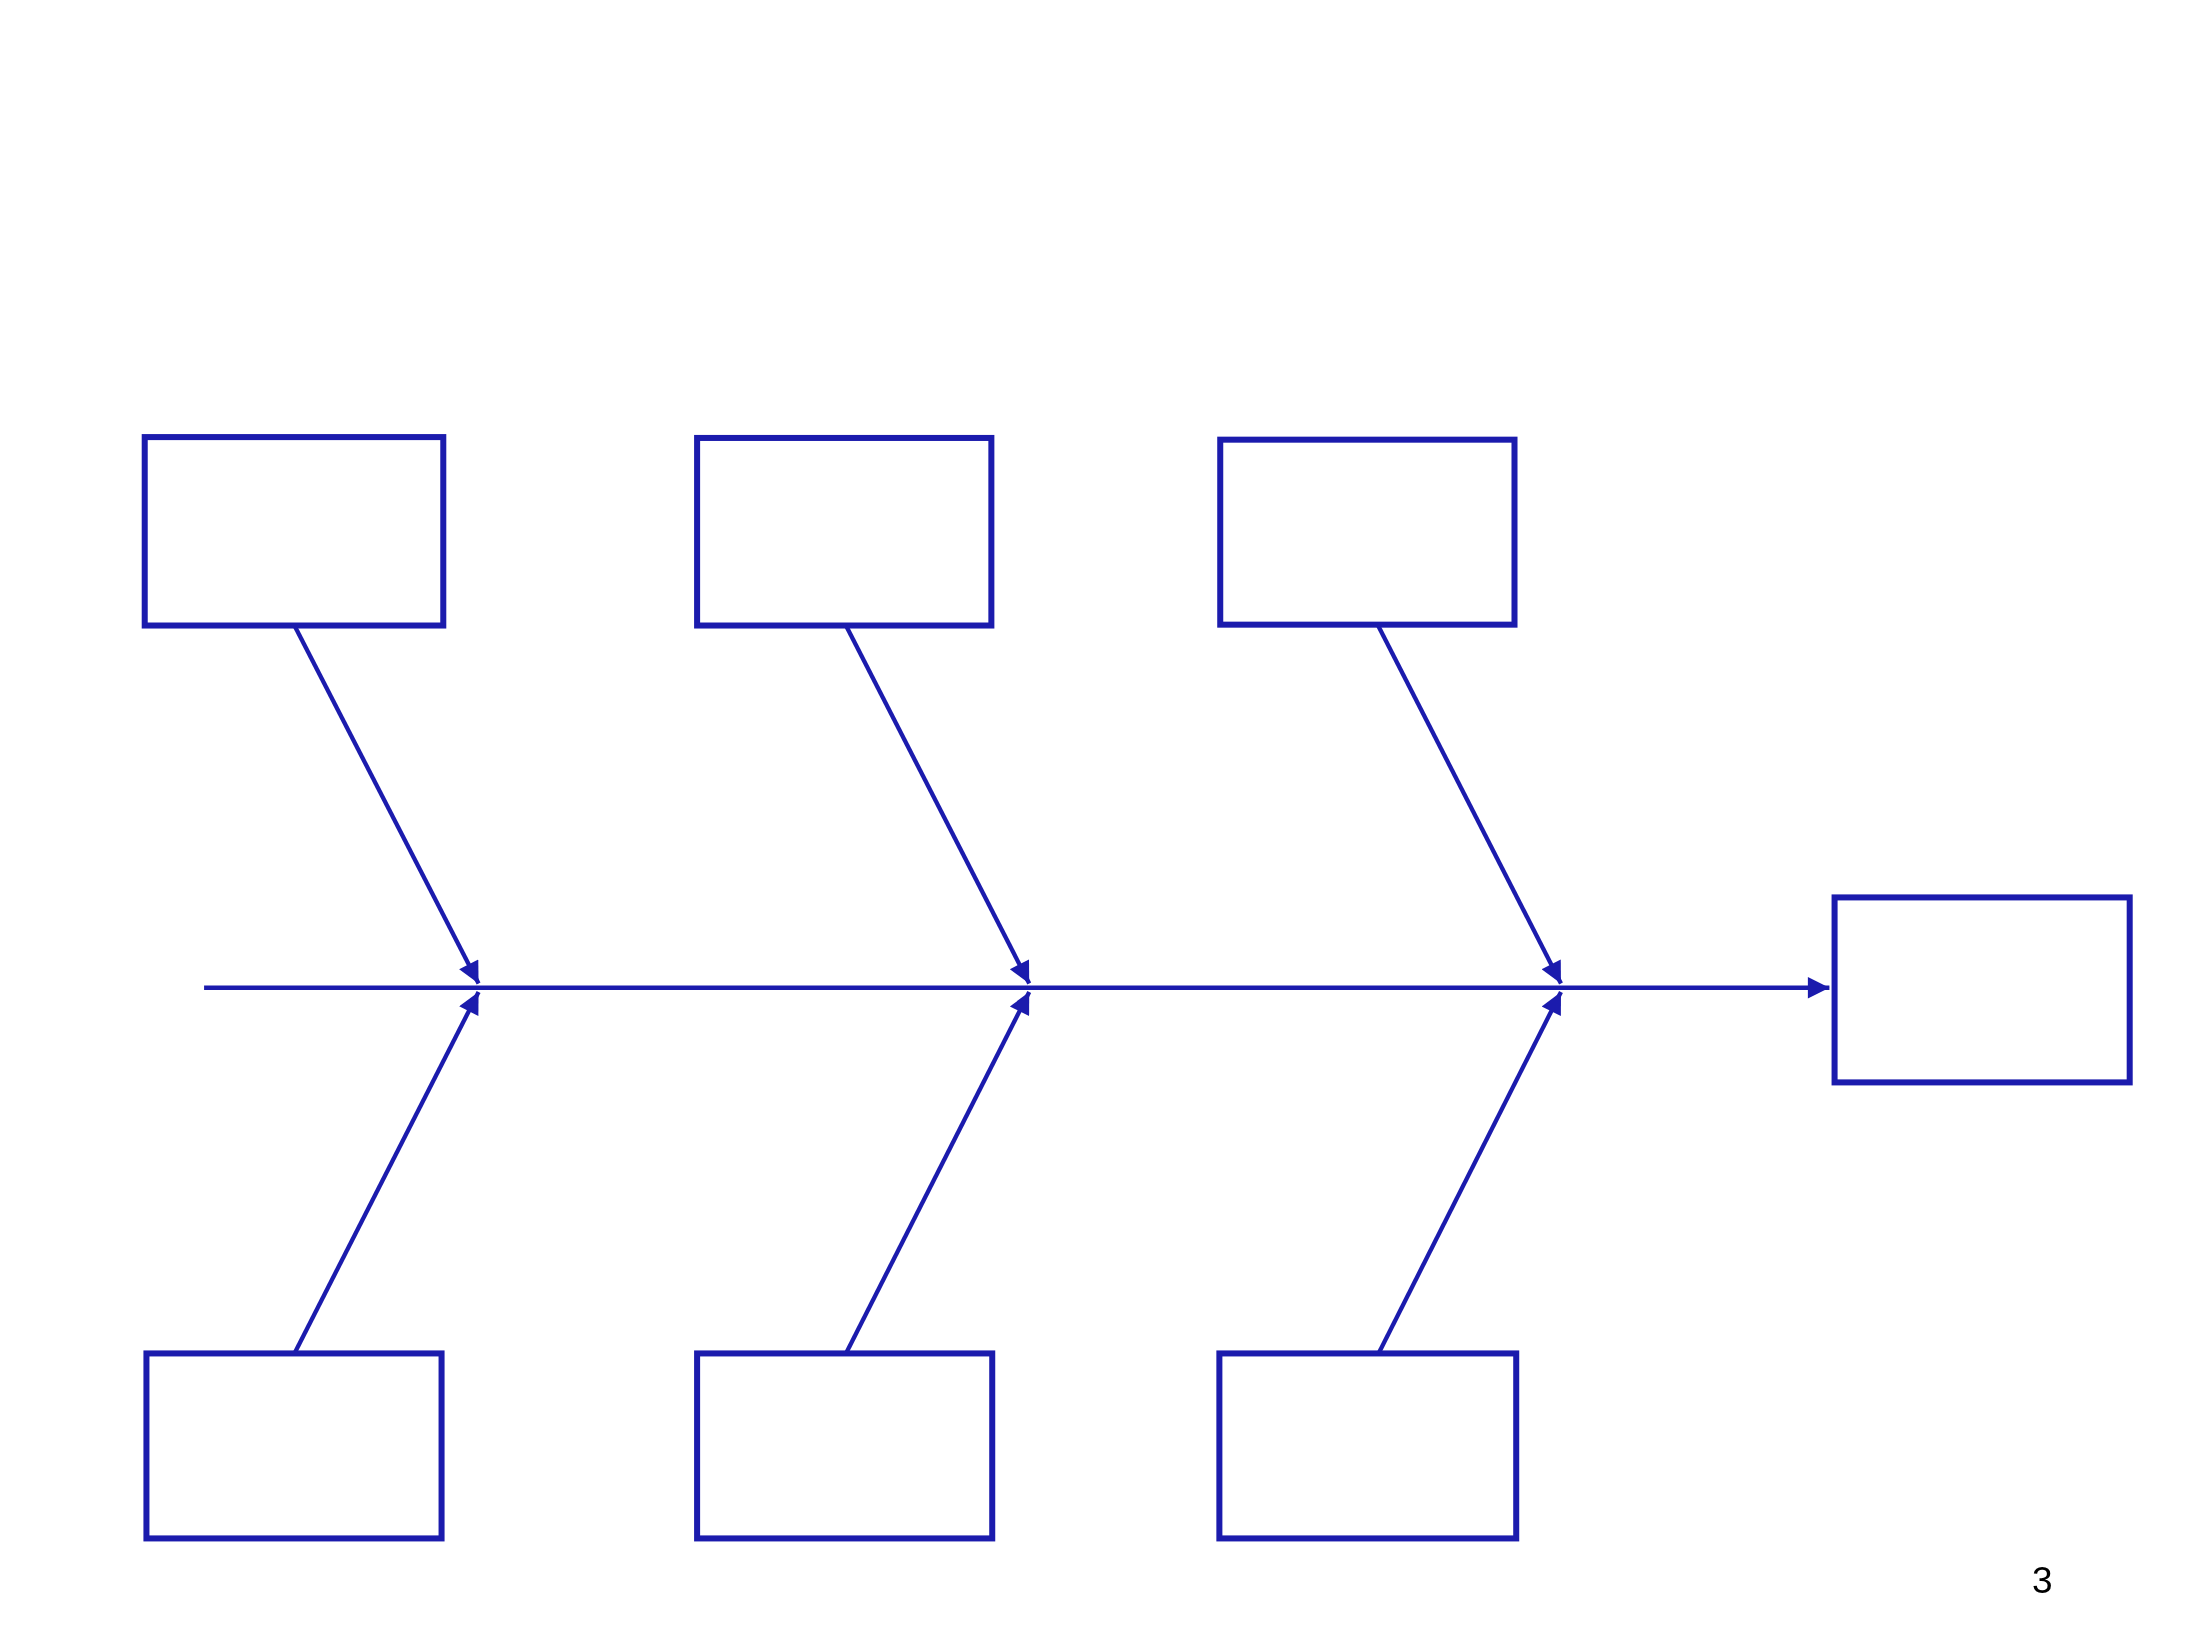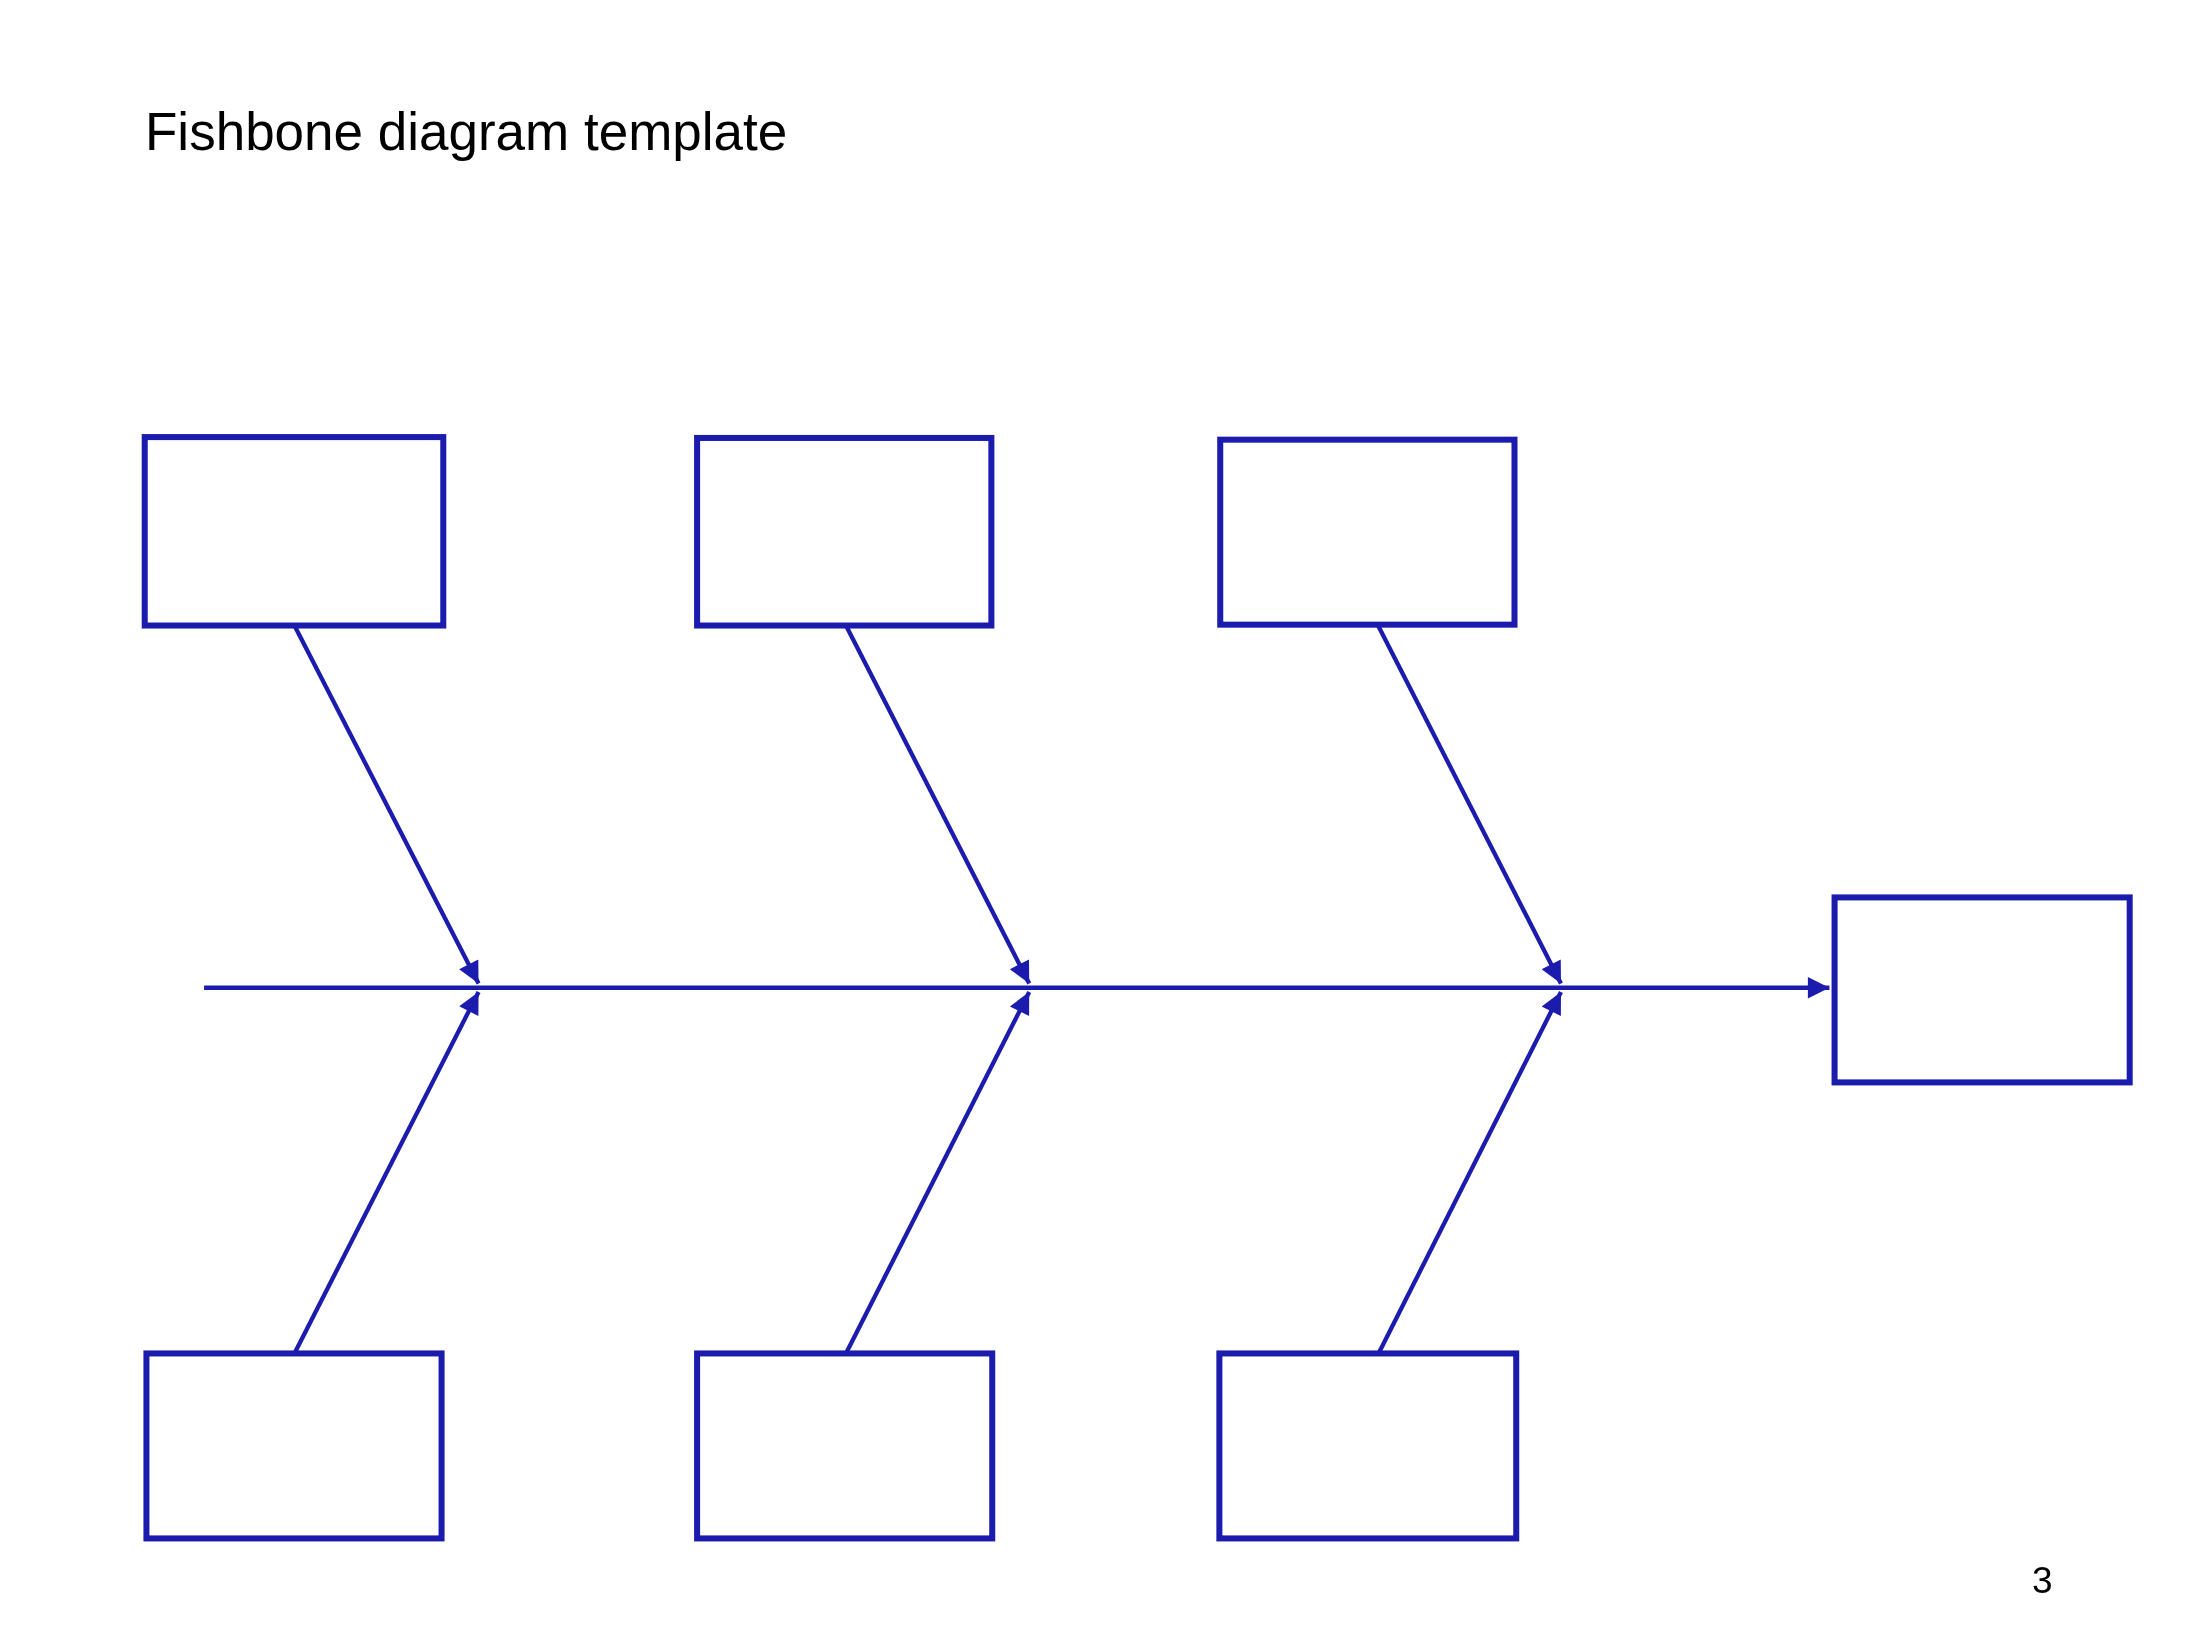--- a/index.html
+++ b/index.html
@@ -64,21 +64,20 @@
     font-size: 40px;
     text-anchor: middle;
     dominant-baseline: middle;
   }
 </style>
 </head>
 <body>
 
 <div class="slide">
 
-  <div class="slide-title">Fishbone diagram template</div>
 
   <svg class="diagram" viewBox="0 0 2560 1920" xmlns="http://www.w3.org/2000/svg">
 
     <defs>
       <marker id="arrow" viewBox="0 0 10 10" refX="10" refY="5" markerWidth="6" markerHeight="5" orient="auto-start-reverse">
         <path d="M 0 0 L 10 5 L 0 10 z" class="arrowfill"></path>
       </marker>
     </defs>
 
     <line class="spine" x1="237" y1="1148" x2="2126" y2="1148" marker-end="url(#arrow)"></line>

